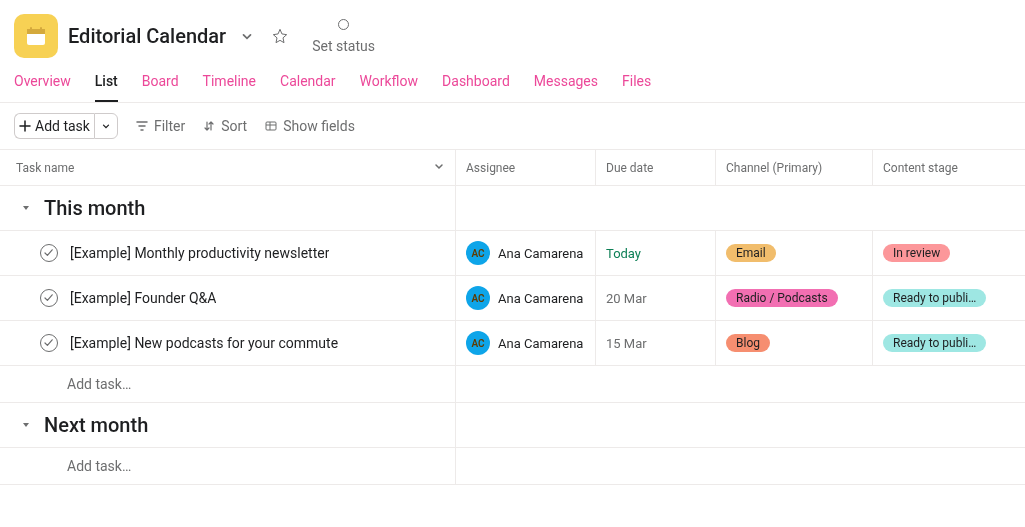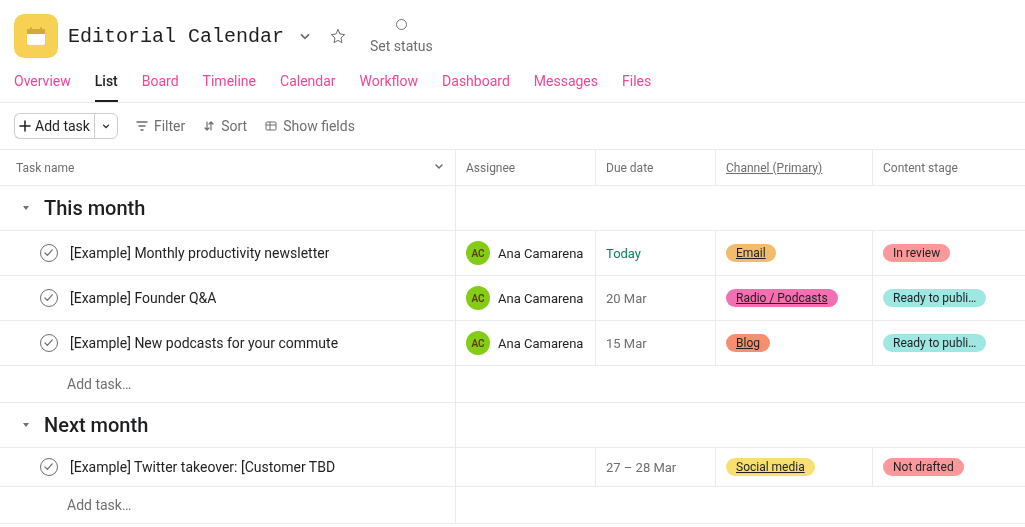--- a/index.html
+++ b/index.html
@@ -16,21 +16,21 @@
 
 .header { padding: 14px 14px 0 14px; }
 .title-row { display: flex; align-items: center; gap: 10px; }
 .project-icon {
   width: 44px; height: 44px;
   background: #F7D154;
   border-radius: 10px;
   display: flex; align-items: center; justify-content: center;
 }
 .project-icon svg { width: 24px; height: 24px; }
-.project-title { font-size: 20px; font-weight: 500; font-family: Liberation Mono, monospace; }
+.project-title { font-size: 20px; font-weight: 500; }
 .dropdown-caret { color: #6d6e6f; display: inline-flex; padding: 4px; cursor: pointer; }
 .star { color: #6d6e6f; display: inline-flex; padding: 4px; cursor: pointer; }
 .status-pill {
   display: inline-flex; align-items: center; gap: 8px;
   color: #6d6e6f; padding: 4px 10px; border-radius: 6px; cursor: pointer; flex-direction: column;
 }
 .status-pill .circle {
   width: 11px; height: 11px; border: 1.5px solid #6d6e6f; border-radius: 50%;
 }
 
@@ -71,21 +71,21 @@
 }
 .tool svg { width: 12px; height: 12px; }
 
 
 .grid { border-top: 1px solid #edeae9; }
 .row { display: flex; border-bottom: 1px solid #edeae9; }
 
 .col-name { width: 456px; border-right: 1px solid #edeae9; padding: 10px 10px 10px 16px; display: flex; align-items: center; }
 .col-assignee { width: 140px; border-right: 1px solid #edeae9; padding: 10px; display: flex; align-items: center; gap: 8px; }
 .col-due { width: 120px; border-right: 1px solid #edeae9; padding: 10px; display: flex; align-items: center; }
-.col-channel { width: 157px; border-right: 1px solid #edeae9; padding: 10px; display: flex; align-items: center; text-decoration: underline; }
+.col-channel { width: 157px; border-right: 1px solid #edeae9; padding: 10px; display: flex; align-items: center; }
 .col-stage { flex: 1; padding: 10px; display: flex; align-items: center; }
 
 .header-row .col-name,
 .header-row .col-assignee,
 .header-row .col-due,
 .header-row .col-channel,
 .header-row .col-stage { color: #6d6e6f; font-size: 12px; }
 
 .header-row .col-name { justify-content: space-between; }
 
@@ -94,21 +94,21 @@
 
 .task-row .col-name { gap: 12px; padding-left: 40px; }
 .check-circle {
   width: 18px; height: 18px; border: 1.2px solid #6d6e6f; border-radius: 50%;
   display: inline-flex; align-items: center; justify-content: center; flex-shrink: 0;
 }
 .check-circle svg { width: 10px; height: 8px; stroke: #6d6e6f; }
 
 .avatar {
   width: 24px; height: 24px; border-radius: 50%;
-  background: #84cc16; color: #5f3a00;
+  background: #0ea5e9; color: #5f3a00;
   font-size: 10px; font-weight: 600;
   display: inline-flex; align-items: center; justify-content: center; flex-shrink: 0;
 }
 .assignee-name { font-size: 13px; white-space: nowrap; overflow: hidden; text-overflow: ellipsis; }
 .due-text { font-size: 13px; color: #6d6e6f; }
 .due-today { color: #0d7f56; }
 
 .tag {
   display: inline-block; padding: 2px 10px; border-radius: 12px;
   font-size: 12px; white-space: nowrap; overflow: hidden; text-overflow: ellipsis;
@@ -325,40 +325,20 @@
               <path d="M3 4l3 4 3-4z" fill="#6d6e6f"></path>
             </svg>
           </span>
           <span>Next month</span>
         </div>
         <div class="col-assignee"></div>
         <div class="col-due"></div>
         <div class="col-channel"></div>
         <div class="col-stage"></div>
       </div>
-      <div class="row task-row">
-        <div class="col-name">
-          <span class="check-circle">
-            <svg viewBox="0 0 12 10" fill="none">
-              <path d="M1 5l3 3 6-7" stroke-width="1.5" stroke-linecap="round" stroke-linejoin="round"></path>
-            </svg>
-          </span>
-          <span class="task-name-text">[Example] Twitter takeover: [Customer TBD</span>
-        </div>
-        <div class="col-assignee"></div>
-        <div class="col-due">
-          <span class="due-text">27 – 28 Mar</span>
-        </div>
-        <div class="col-channel">
-          <span class="tag" style="background:#F8DF72">Social media</span>
-        </div>
-        <div class="col-stage">
-          <span class="tag" style="background:#FC979A">Not drafted</span>
-        </div>
-      </div>
       <div class="row add-task-row">
         <div class="col-name add-task-cell">Add task…</div>
         <div class="col-assignee"></div>
         <div class="col-due"></div>
         <div class="col-channel"></div>
         <div class="col-stage"></div>
       </div>
     </div>
 </div>
 

